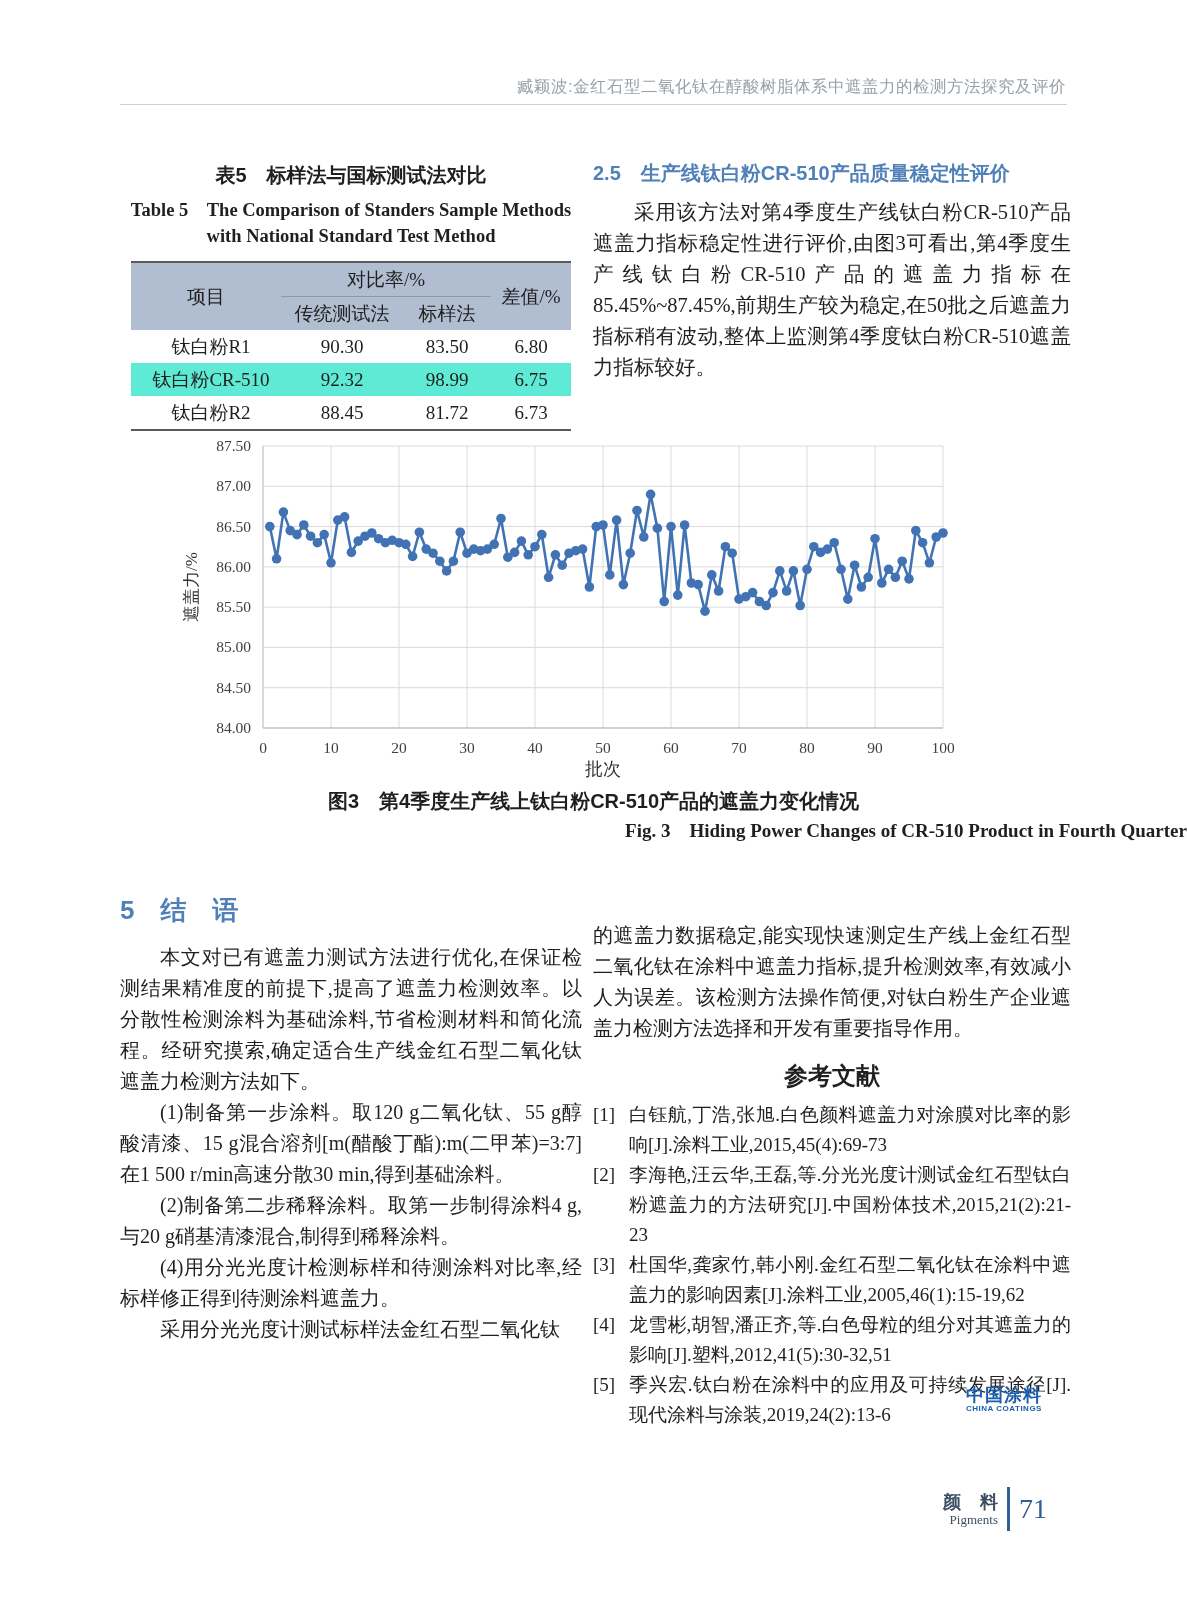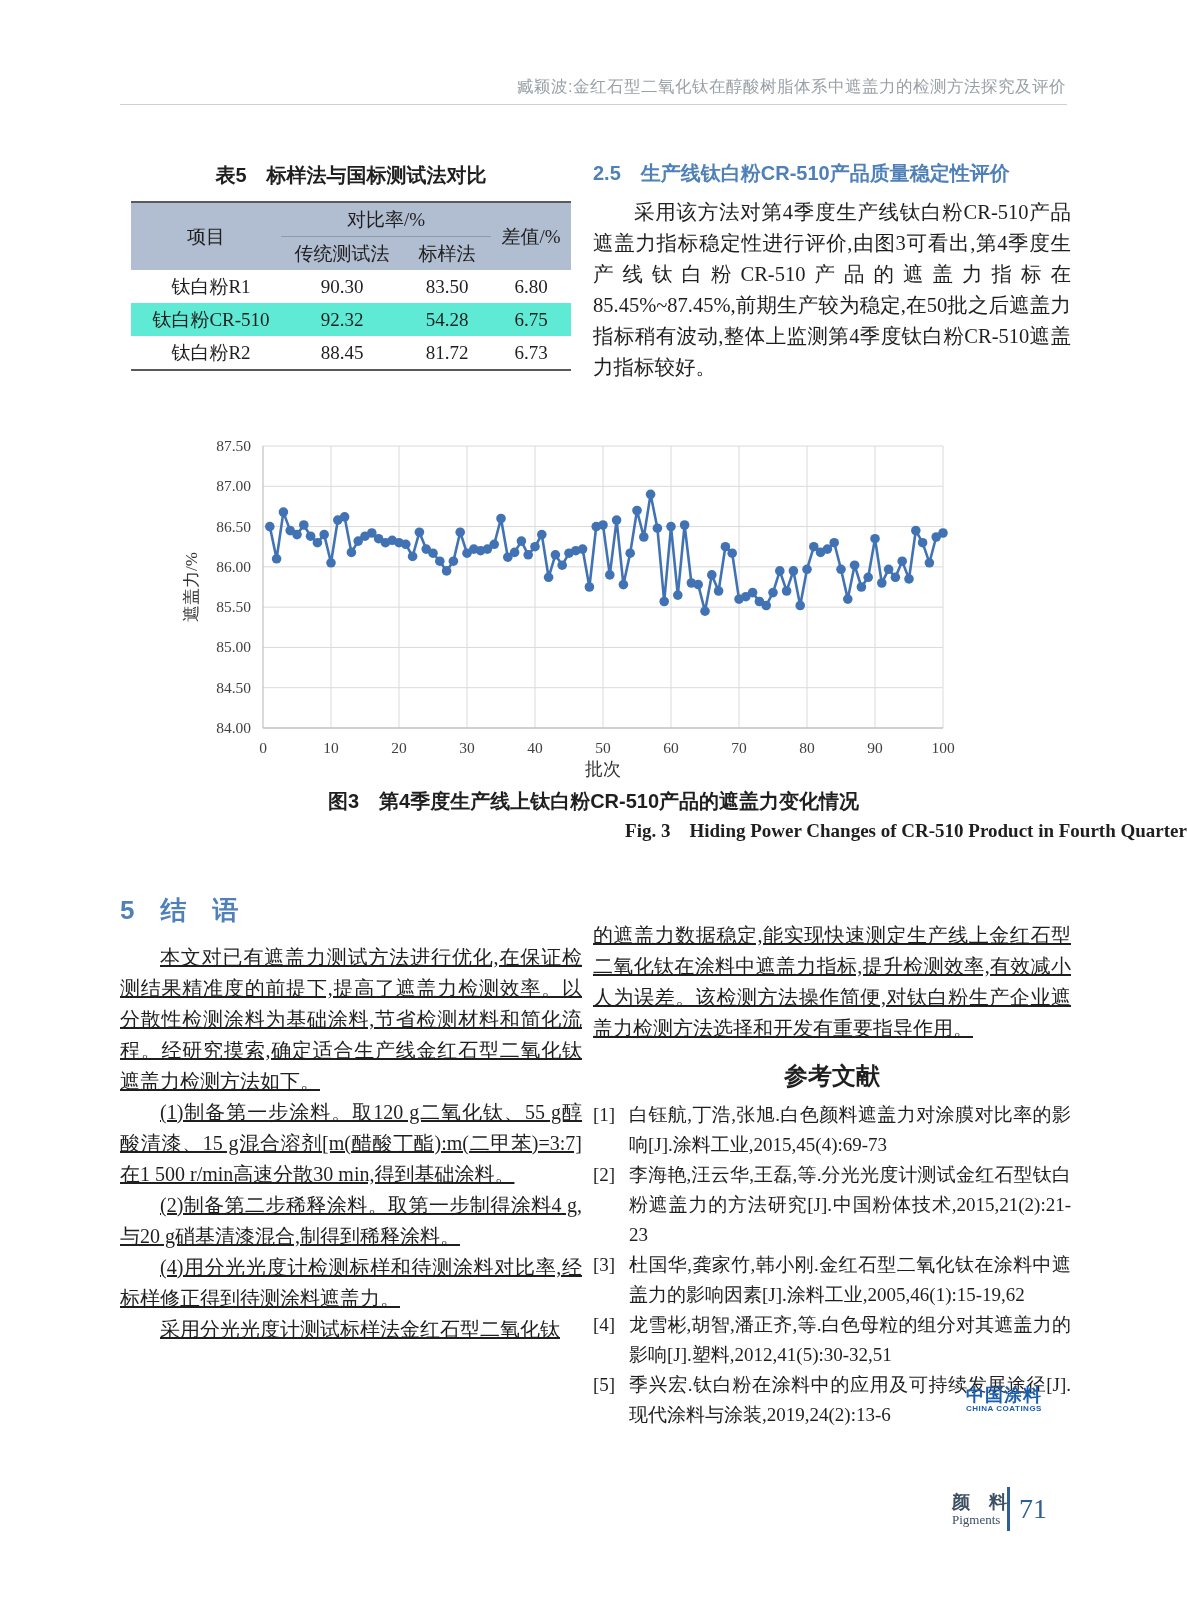--- a/index.html
+++ b/index.html
@@ -46,73 +46,77 @@
     font-family:"Liberation Sans","DejaVu Sans",sans-serif;font-weight:bold;font-size:20px;}
   .fig-cap-en{position:absolute;top:818px;left:0;width:1187px;text-align:right;
     font-weight:bold;font-size:19px;}
 
   
   .sec3-left{position:absolute;left:120px;top:893px;width:462px;}
   .sec3-left .h{
     font-family:"Liberation Sans","DejaVu Sans",sans-serif;
     color:#4f80b8;font-size:26px;font-weight:bold;margin:0 0 14px 0;
   }
-  .sec3-left p,.sec3-right p{font-size:20px;line-height:31px;text-align:justify;margin:0;text-decoration:underline;}
+  .sec3-left p,.sec3-right p{font-size:20px;line-height:31px;text-align:justify;margin:0;}
   .indent{text-indent:2em;}
   .sec3-right{position:absolute;left:593px;top:920px;width:478px;}
   .ref-head{text-align:center;font-weight:bold;font-size:24px;
     font-family:"Liberation Sans","DejaVu Sans",sans-serif;margin:16px 0 8px 0;}
   .ref{display:flex;font-size:19px;line-height:30px;}
   .ref .num{width:36px;flex:0 0 36px;}
   .ref .txt{flex:1;text-align:justify;}
 
   
   .logo{position:absolute;right:145px;top:1386px;text-align:center;color:#1d5eab;
     font-family:"Liberation Sans","DejaVu Sans",sans-serif;}
   .logo-cn{font-size:18px;font-weight:bold;letter-spacing:1px;line-height:18px;}
   .logo-en{font-size:8px;font-weight:bold;letter-spacing:.5px;line-height:10px;}
 
   
   .footer{position:absolute;right:140px;top:1487px;display:flex;align-items:center;}
-  .footer-names{text-align:left;}
+  .footer-names{text-align:right;margin-right:9px;}
   .footer-cn{font-family:"Liberation Sans","DejaVu Sans",sans-serif;
     font-size:18px;color:#3c4f63;font-weight:bold;letter-spacing:7px;margin-right:-7px;line-height:20px;}
   .footer-en{font-size:13px;color:#3c4f63;line-height:15px;}
   .footer-bar{width:3px;height:44px;background:#2e5f97;margin-right:9px;}
   .footer-num{font-size:28px;color:#2e5f97;}
 </style>
 </head>
 <body>
 
 <div class="header-title">臧颖波:金红石型二氧化钛在醇酸树脂体系中遮盖力的检测方法探究及评价</div>
 <div class="header-rule"></div>
 
 <div class="table-block">
   <div class="tbl-cap-cn">表5　标样法与国标测试法对比</div>
+  <div class="tbl-cap-en">
+    <div>Table 5　The Comparison of Standers Sample Methods</div>
+    <div>with National Standard Test Method</div>
+  </div>
   <table class="t5">
     <tbody>
         <tr class="hdr">
       <th class="w-item" rowspan="2">项目</th>
       <th class="ratio-span" colspan="2">对比率/%</th>
       <th class="w-diff" rowspan="2">差值/%</th>
     </tr>
     <tr class="hdr">
       <th class="w-trad">传统测试法</th>
       <th class="w-std">标样法</th>
     </tr>
     <tr>
       <td class="item">钛白粉R1</td>
       <td>90.30</td>
       <td>83.50</td>
       <td>6.80</td>
     </tr>
     <tr class="alt">
       <td class="item">钛白粉CR-510</td>
       <td>92.32</td>
-      <td>54.28</td>
+      <td>98.99</td>
       <td>6.75</td>
     </tr>
     <tr>
       <td class="item">钛白粉R2</td>
       <td>88.45</td>
       <td>81.72</td>
       <td>6.73</td>
     </tr>
   </tbody>
     </table>

